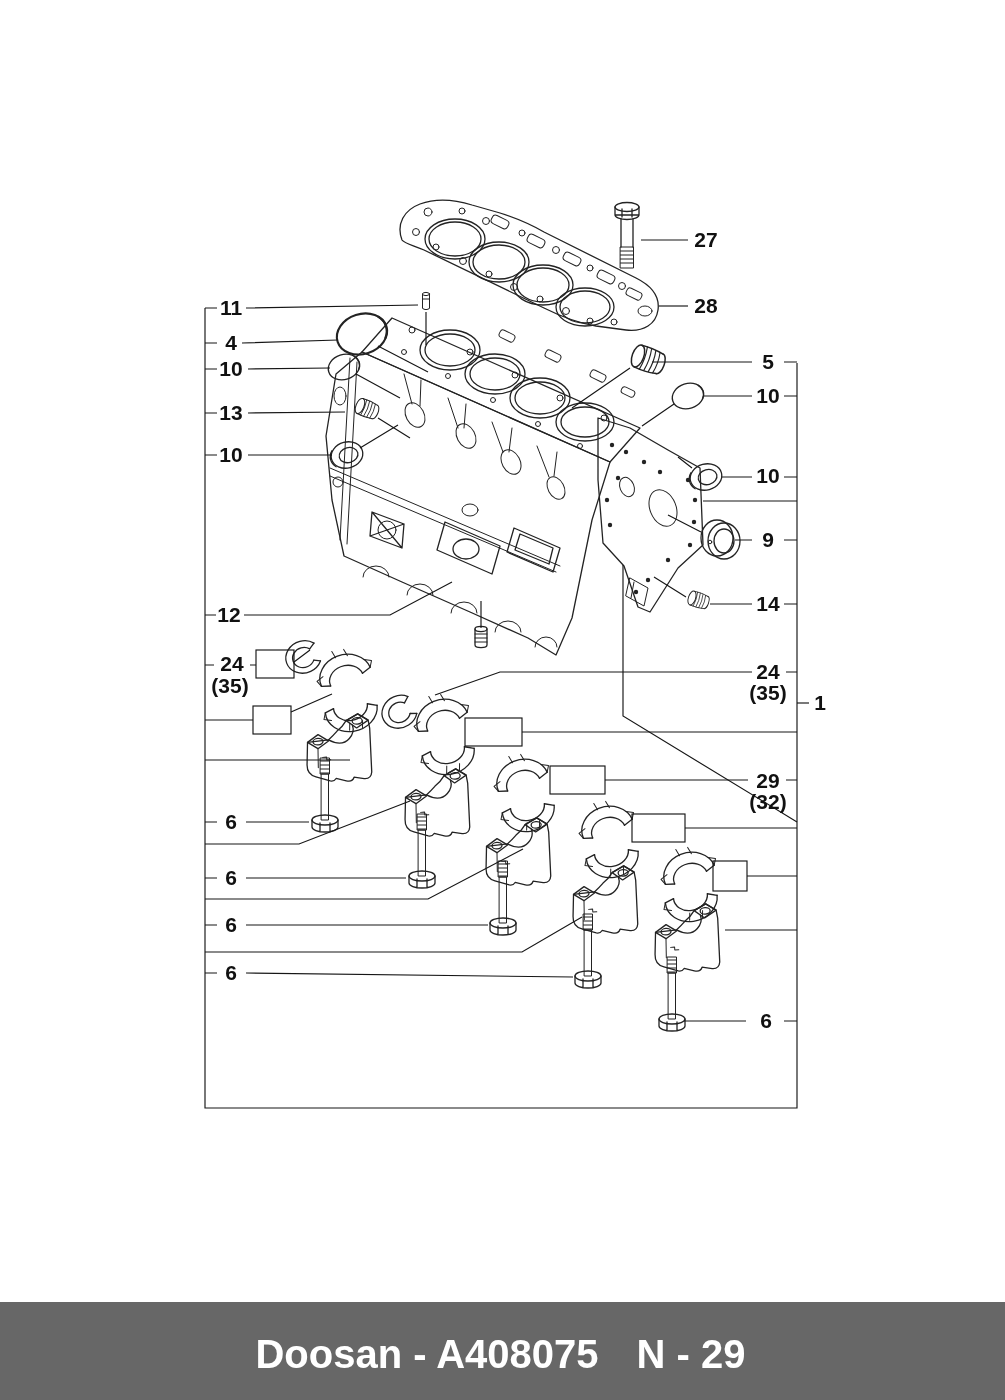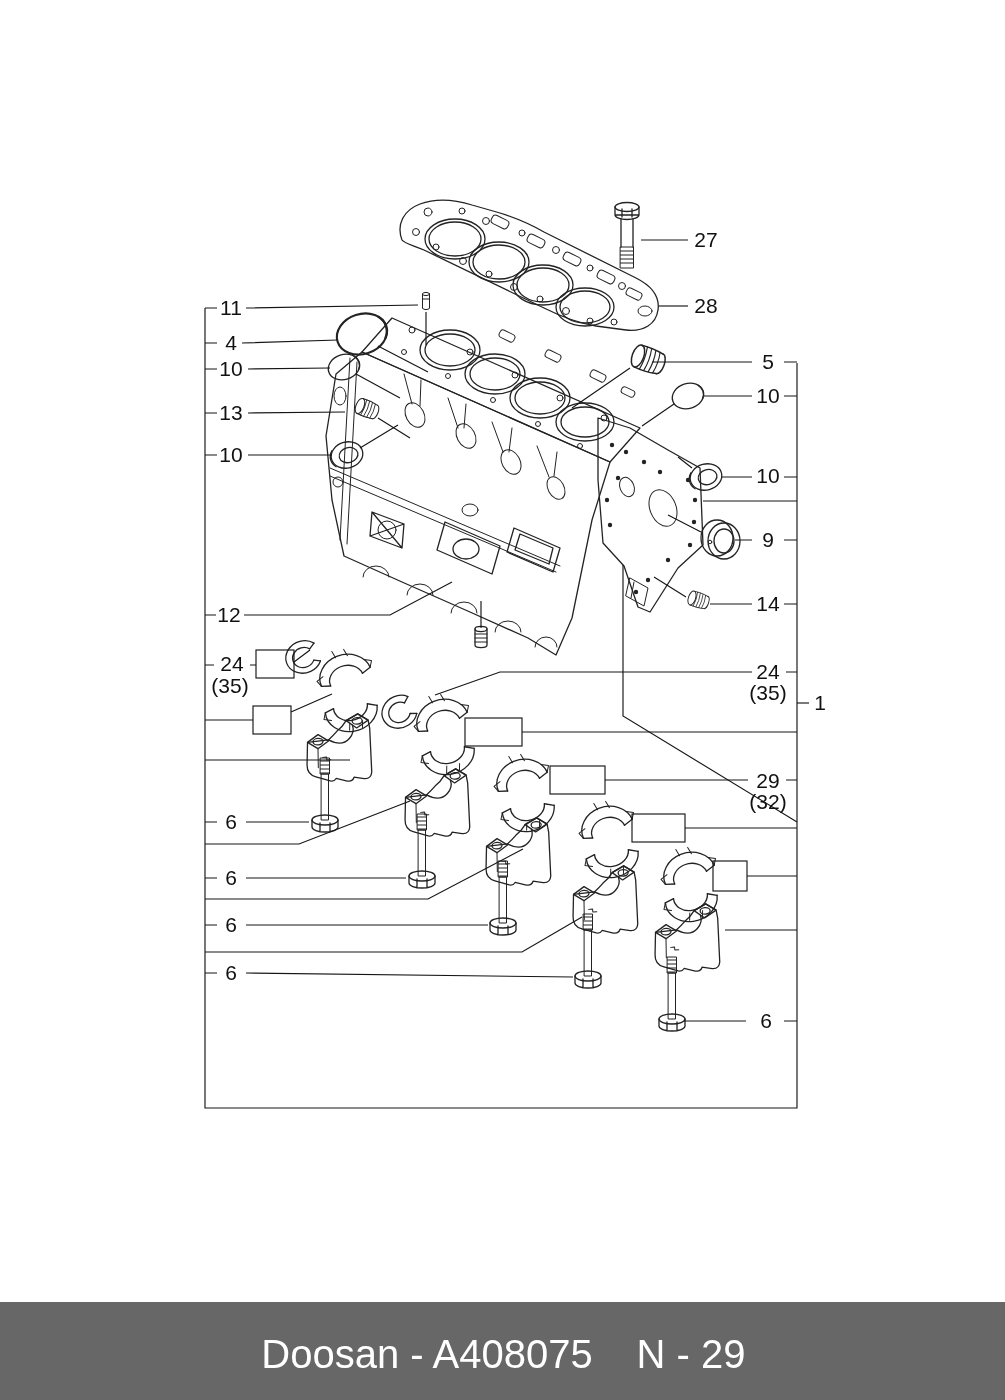--- a/index.html
+++ b/index.html
@@ -1,17 +1,17 @@
 <!DOCTYPE html>
 <html><head>
 <meta charset="utf-8">
 <style>
   html,body{margin:0;padding:0;background:#fff;}
   .page{position:relative;width:1005px;height:1400px;background:#fff;overflow:hidden;
-        font-family:"Liberation Sans", sans-serif;}
+        font-family:"Liberation Sans", sans-serif;font-weight:bold;}
   svg{display:block;}
   .ln{fill:none;stroke:#232323;stroke-width:1.3;stroke-linecap:round;stroke-linejoin:round;}
   .tn{fill:none;stroke:#232323;stroke-width:1;stroke-linecap:round;stroke-linejoin:round;}
   .ld{fill:none;stroke:#161616;stroke-width:1.15;stroke-linecap:butt;}
   .bx{fill:none;stroke:#161616;stroke-width:1.15;}
   .dot{fill:#232323;stroke:none;}
   .lbl{fill:#111;font-size:21px;font-family:"Liberation Sans",sans-serif;}
   .footer-text{fill:#ffffff;font-size:40px;font-family:"Liberation Sans",sans-serif;}
 </style>
 </head>

